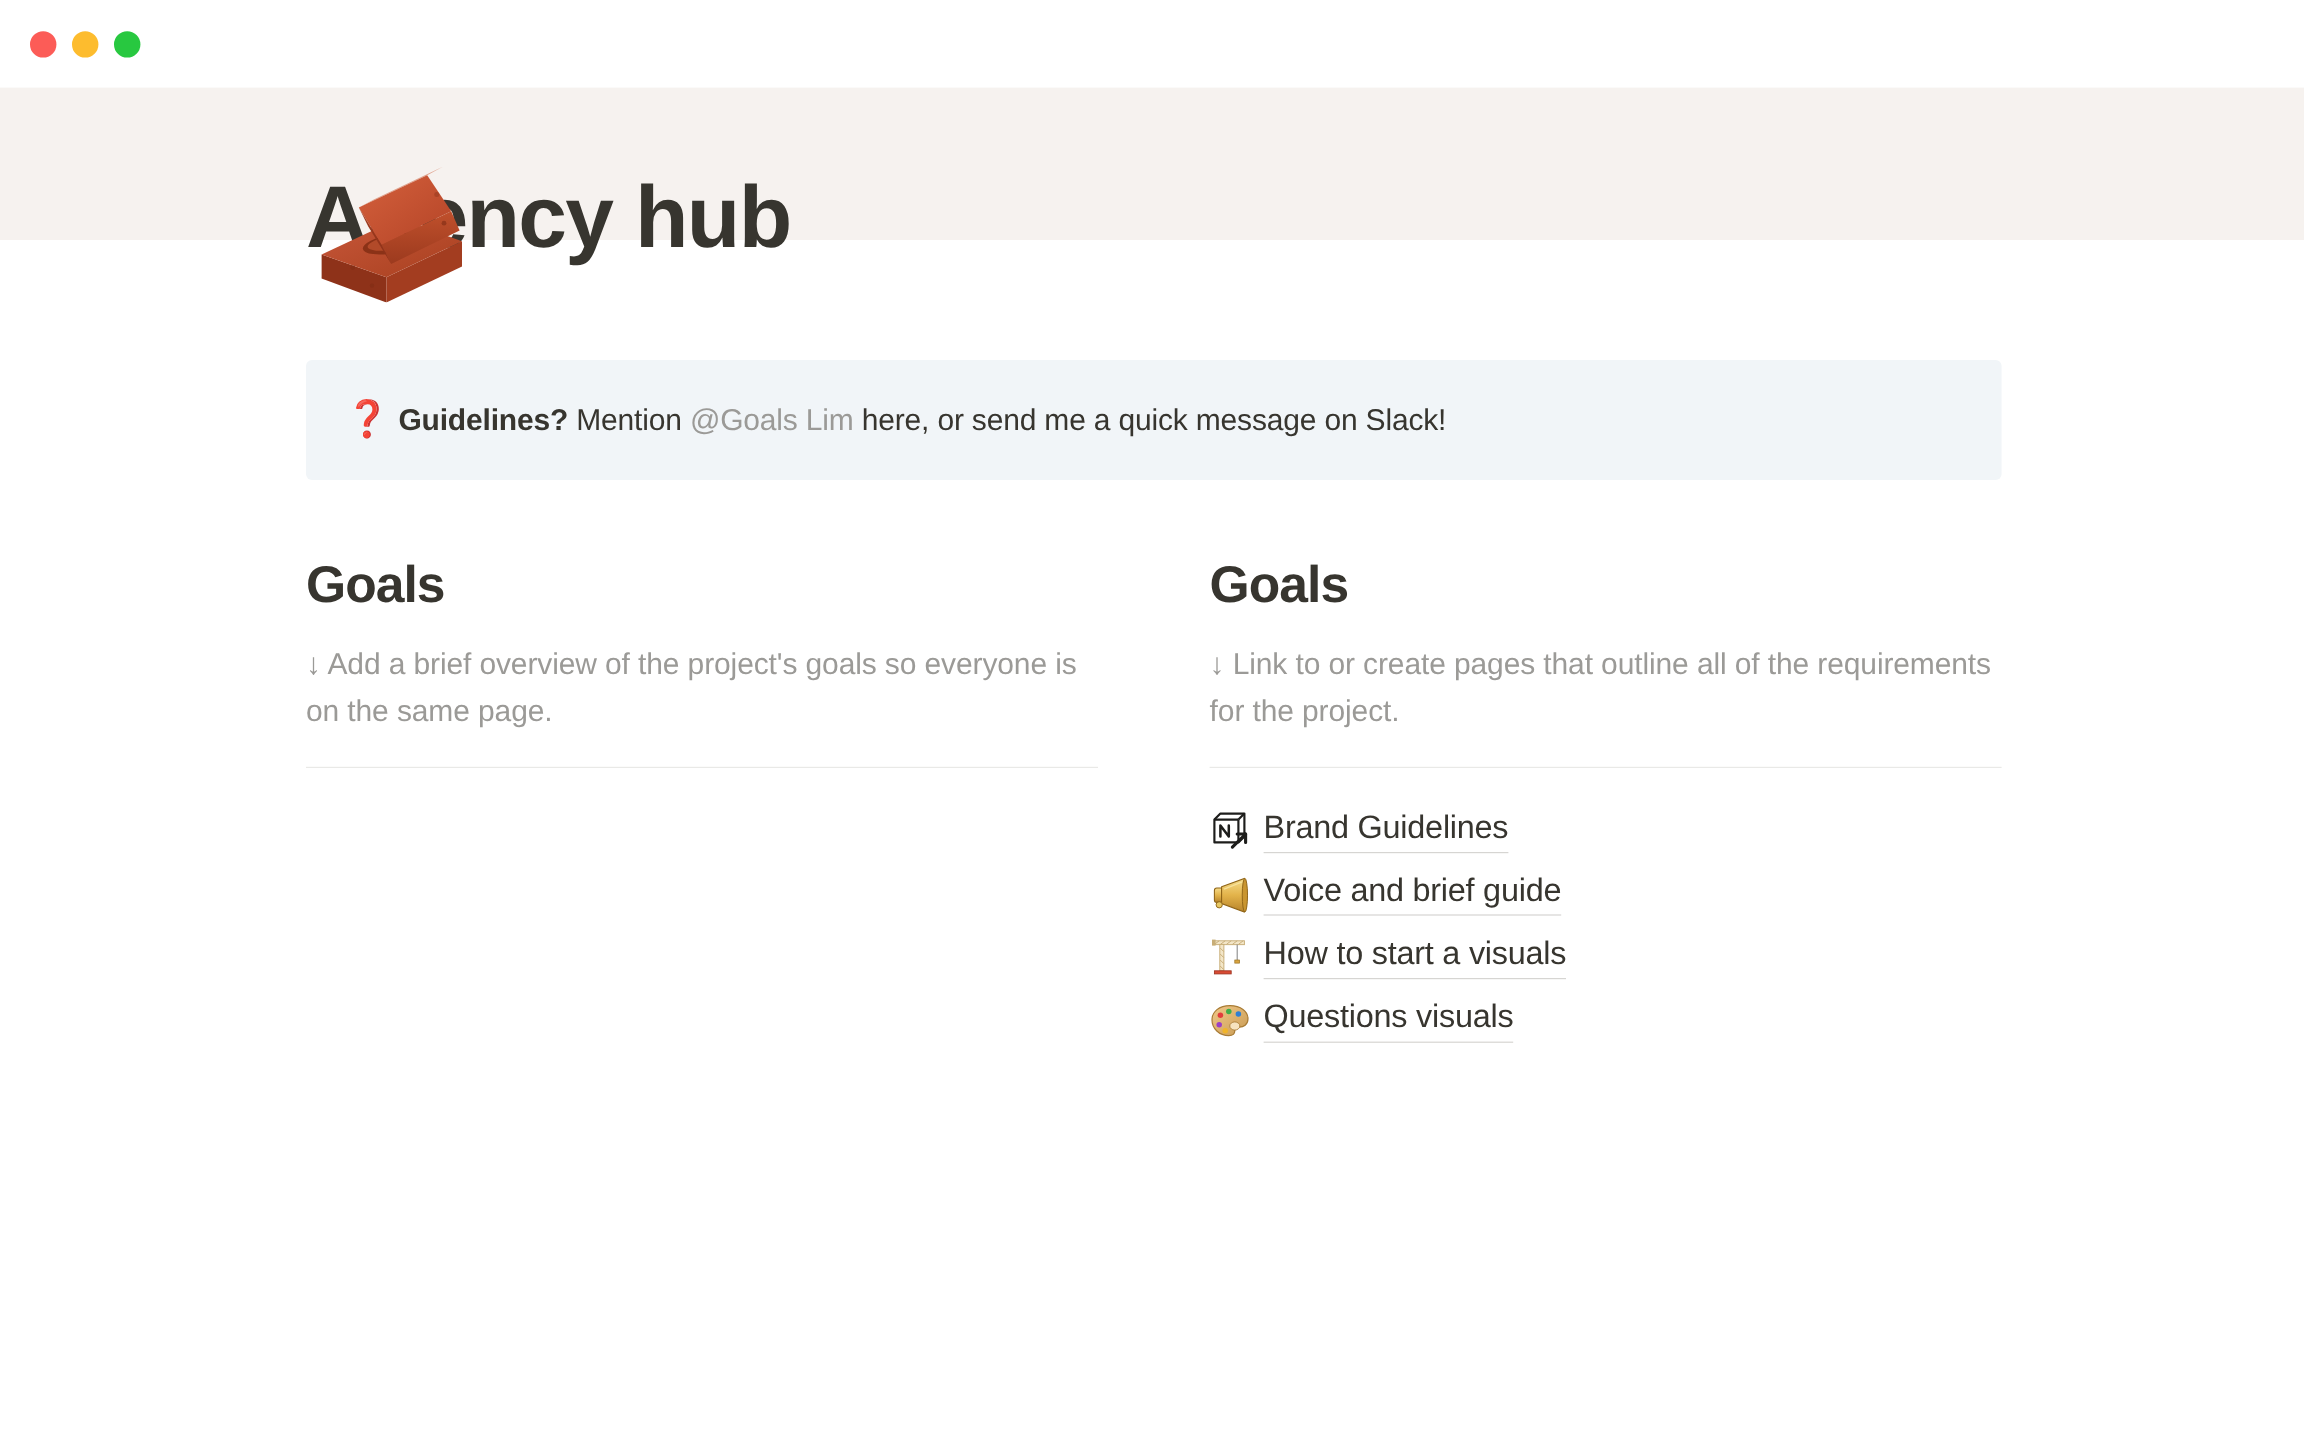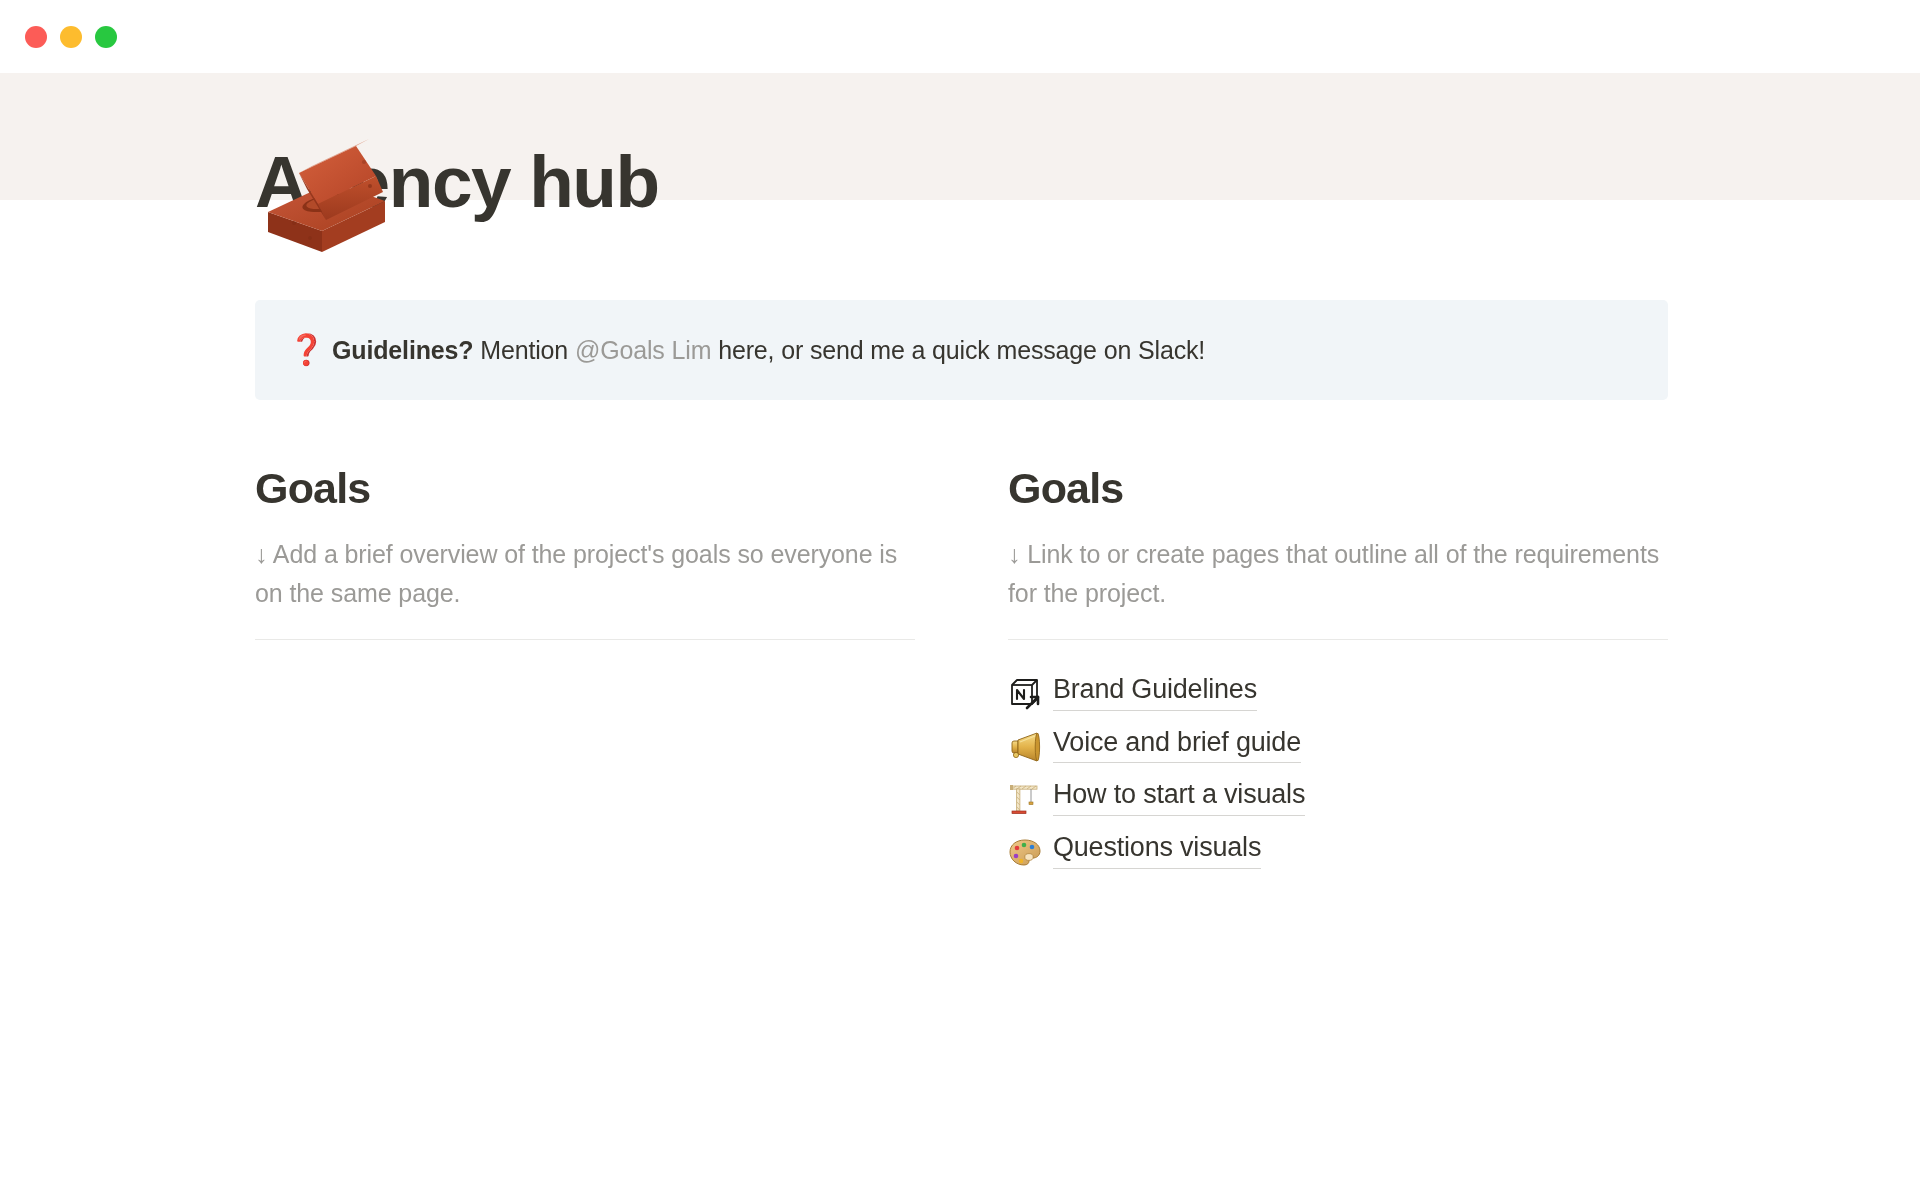--- a/index.html
+++ b/index.html
@@ -165,21 +165,21 @@
   
   .guide-list {
     list-style: none;
     display: flex;
     flex-direction: column;
     gap: 15px;
   }
 
   .guide-item {
     display: flex;
-    align-items: flex-end;
+    align-items: center;
     gap: 11px;
     line-height: 1;
   }
 
   .guide-emoji {
     flex: 0 0 auto;
     width: 34px;
     height: 34px;
     font-size: 27px;
     line-height: 34px;

